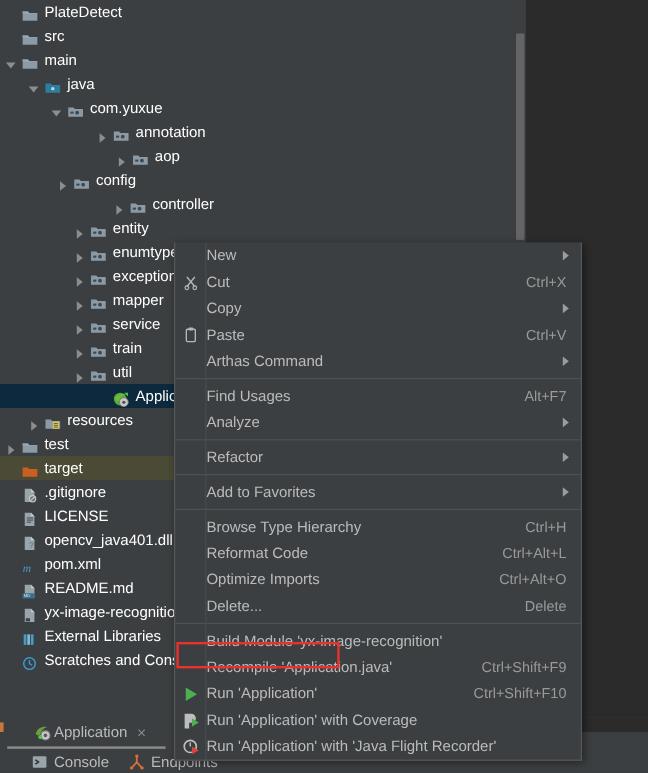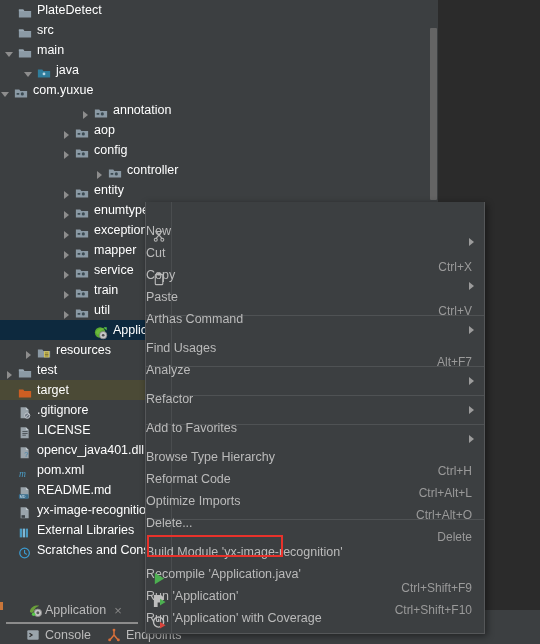--- a/index.html
+++ b/index.html
@@ -135,24 +135,24 @@
   .ctx-gutter {
     position: absolute;
     left: 0; top: 0; width: 26px; height: 100%;
     border-right: 1px solid #4a4d4f;
     pointer-events: none;
   }
   .mi {
     position: relative;
     height: 22px;
     display: flex;
+    align-items: center;
     font-size: 12.5px;
     color: #bbbbbb;
     padding-left: 0;
-    flex-direction: column;
   }
   .mi .mi-icon {
     width: 26px; height: 22px;
     display: flex; align-items: center; justify-content: center;
     flex: 0 0 auto;
   }
   .mi .mi-label { flex: 1 1 auto; white-space: nowrap; }
   .mi .mi-accel {
     color: #9a9a9a; font-size: 12px; margin-left: auto;
     padding-right: 12px; flex: 0 0 auto;
@@ -210,48 +210,48 @@
         <span class="tlabel">main</span>
       </div>
       <div class="tree-row" style="padding-left: 23px;">
         <span class="arrow down"></span>
         <span class="ticon"><svg width="14" height="14" viewBox="0 0 16 16">
             <path d="M1 4h5l1.3 1.6H15V13H1z" fill="#2f7d9c"></path>
             <circle cx="8" cy="9" r="1.6" fill="#b9d7e4"></circle>
           </svg></span>
         <span class="tlabel">java</span>
       </div>
-      <div class="tree-row" style="">
+      <div class="tree-row" style="padding-left: 42px;">
         <span class="arrow down"></span>
         <span class="ticon"><svg width="14" height="14" viewBox="0 0 16 16">
             <path d="M1 4h5l1.3 1.6H15V13H1z" fill="#8b9aa5"></path>
             <circle cx="9.5" cy="9" r="1.8" fill="#3b4a52"></circle>
             <rect x="3" y="8" width="3" height="2" fill="#3b4a52"></rect>
           </svg></span>
         <span class="tlabel">com.yuxue</span>
       </div>
       <div class="tree-row" style="padding-left: 80px;">
         <span class="arrow right"></span>
         <span class="ticon"><svg width="14" height="14" viewBox="0 0 16 16">
             <path d="M1 4h5l1.3 1.6H15V13H1z" fill="#8b9aa5"></path>
             <circle cx="9.5" cy="9" r="1.8" fill="#3b4a52"></circle>
             <rect x="3" y="8" width="3" height="2" fill="#3b4a52"></rect>
           </svg></span>
         <span class="tlabel">annotation</span>
       </div>
-      <div class="tree-row" style="padding-left: 61px;">
+      <div class="tree-row" style="padding-left: 96px;">
         <span class="arrow right"></span>
         <span class="ticon"><svg width="14" height="14" viewBox="0 0 16 16">
             <path d="M1 4h5l1.3 1.6H15V13H1z" fill="#8b9aa5"></path>
             <circle cx="9.5" cy="9" r="1.8" fill="#3b4a52"></circle>
             <rect x="3" y="8" width="3" height="2" fill="#3b4a52"></rect>
           </svg></span>
         <span class="tlabel">aop</span>
       </div>
-      <div class="tree-row" style="padding-left: 61px;">
+      <div class="tree-row" style="padding-left: 47px;">
         <span class="arrow right"></span>
         <span class="ticon"><svg width="14" height="14" viewBox="0 0 16 16">
             <path d="M1 4h5l1.3 1.6H15V13H1z" fill="#8b9aa5"></path>
             <circle cx="9.5" cy="9" r="1.8" fill="#3b4a52"></circle>
             <rect x="3" y="8" width="3" height="2" fill="#3b4a52"></rect>
           </svg></span>
         <span class="tlabel">config</span>
       </div>
       <div class="tree-row" style="padding-left: 94px;">
         <span class="arrow right"></span>

